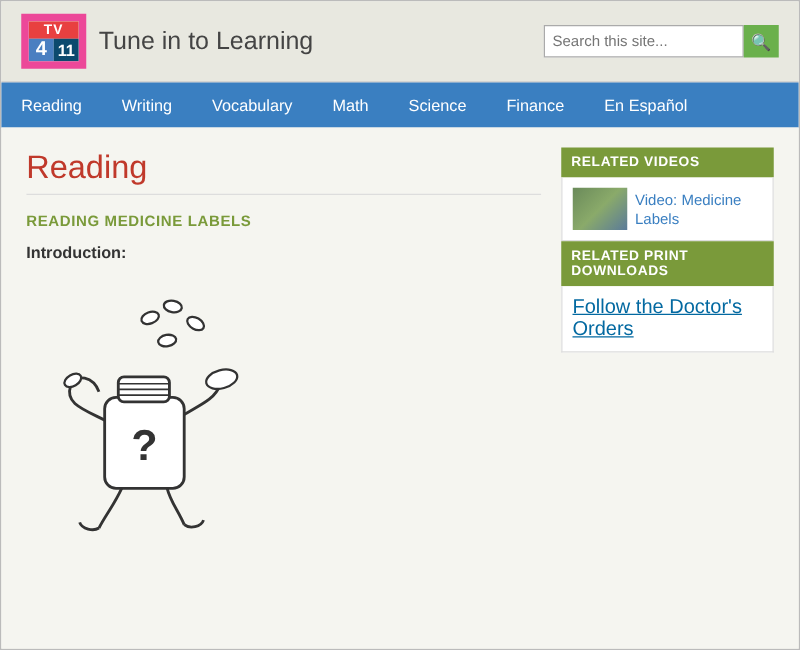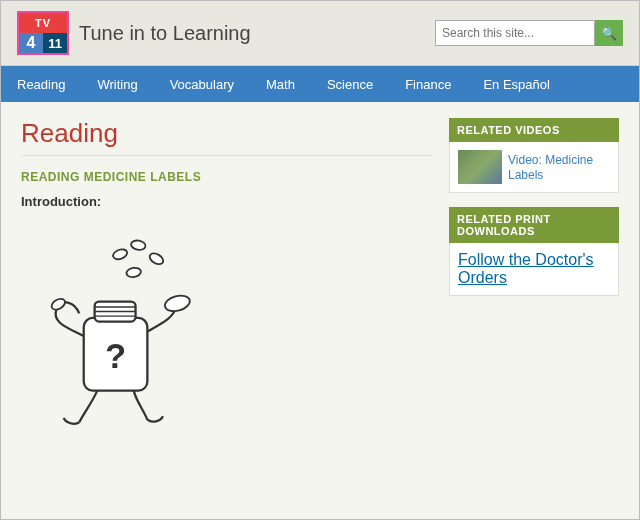--- a/index.html
+++ b/index.html
@@ -34,21 +34,21 @@
       display: flex;
       align-items: center;
       gap: 10px;
     }
     #logo-box {
       width: 52px;
       height: 44px;
       display: grid;
       grid-template-columns: 1fr 1fr;
       grid-template-rows: 1fr 1fr;
-      border: 2px solid #ec4899;
+      border: 6px solid #ec4899;
       overflow: hidden;
     }
     .logo-cell {
       display: flex;
       align-items: center;
       justify-content: center;
       font-weight: bold;
       font-size: 12px;
       color: white;
     }
@@ -146,21 +146,20 @@
       height: 200px;
       margin-top: 4px;
     }
 
     
     #sidebar {
       width: 170px;
       flex-shrink: 0;
     }
     .sidebar-section {
-      margin-bottom: 14px;
     }
     .sidebar-header {
       background: #7a9a3a;
       color: white;
       font-size: 11px;
       font-weight: bold;
       text-transform: uppercase;
       padding: 6px 8px;
       letter-spacing: 0.5px;
     }

